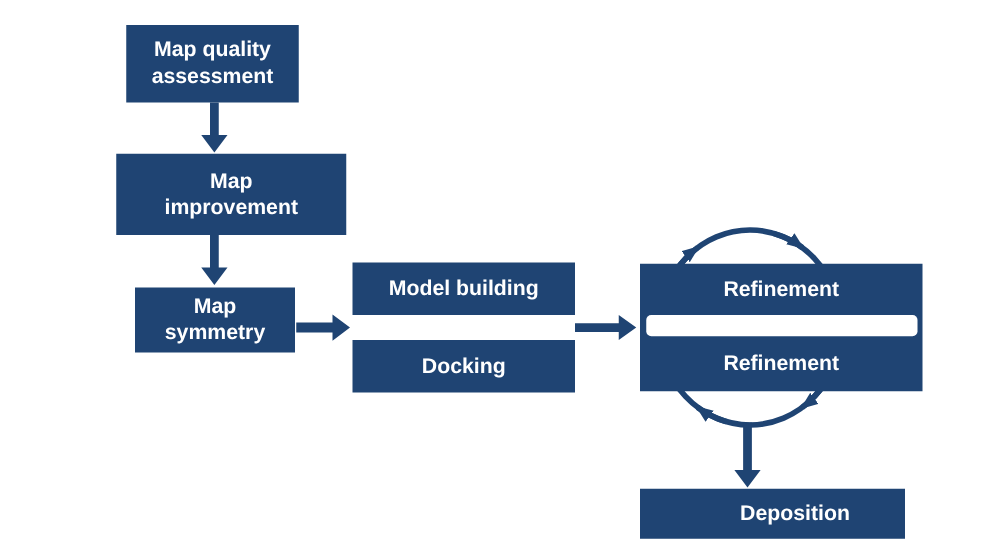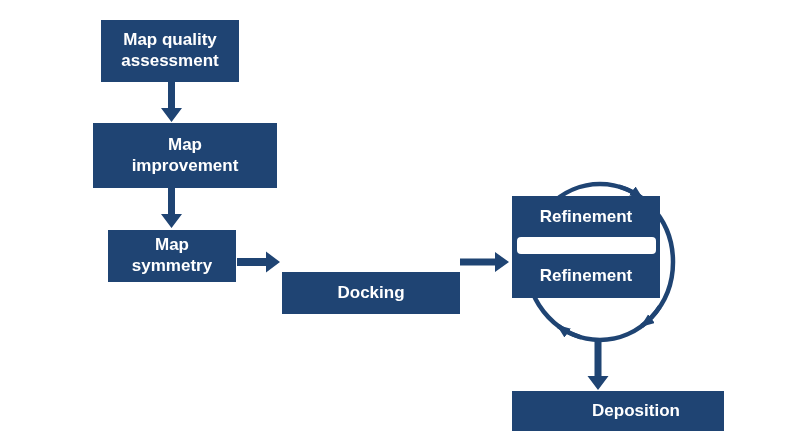--- a/index.html
+++ b/index.html
@@ -34,22 +34,22 @@
   }
   .box .lbl { display: inline-block; }
   #box-quality     { left:101px; top:20px;  width:138px; height:62px;align-items:center; }
   #box-quality .lbl   { max-width:120px; }
   #box-improve     { left:93px;  top:123px; width:184px; height:65px; }
   #box-improve .lbl   { max-width:118px; }
   #box-symmetry    { left:108px; top:230px; width:128px; height:52px; }
   #box-symmetry .lbl  { max-width:88px; }
   #box-model       { left:282px; top:210px; width:178px; height:42px; }
   #box-docking     { left:282px; top:272px; width:178px; height:42px; }
-  #group-refval    { left:512px; top:196px; width:148px; height:102px;
-                     position:absolute; background:var(--blue); z-index:1; }
+  #group-refval    { left:512px; top:211px; width:204px; height:102px;
+                     position:absolute; background:var(--blue); z-index:1;padding-left:22px; }
   #group-refval .row {
     position:absolute; left:0; right:0;
     display:flex; align-items:center; justify-content:center;
     color:var(--label); font-weight:700; font-size:17px;
   }
   #refval-top    { top:0; height:41px; }
   #refval-bottom { top:58px; bottom:0; }
   #refval-divider {
     position:absolute; left:5px; right:4px; top:41px; height:17px;
     background:#fff; border-radius:4px;
@@ -86,20 +86,23 @@
   </div>
 
   <div class="box" id="box-improve">
     <span class="lbl">Map improvement</span>
   </div>
 
   <div class="box" id="box-symmetry">
     <span class="lbl">Map symmetry</span>
   </div>
 
+  <div class="box" id="box-model">
+    <span class="lbl">Model building</span>
+  </div>
 
   <div class="box" id="box-docking">
     <span class="lbl">Docking</span>
   </div>
 
   <div id="group-refval">
     <div class="row" id="refval-top">
       <span class="lbl">Refinement</span>
     </div>
     <div id="refval-divider"></div>

